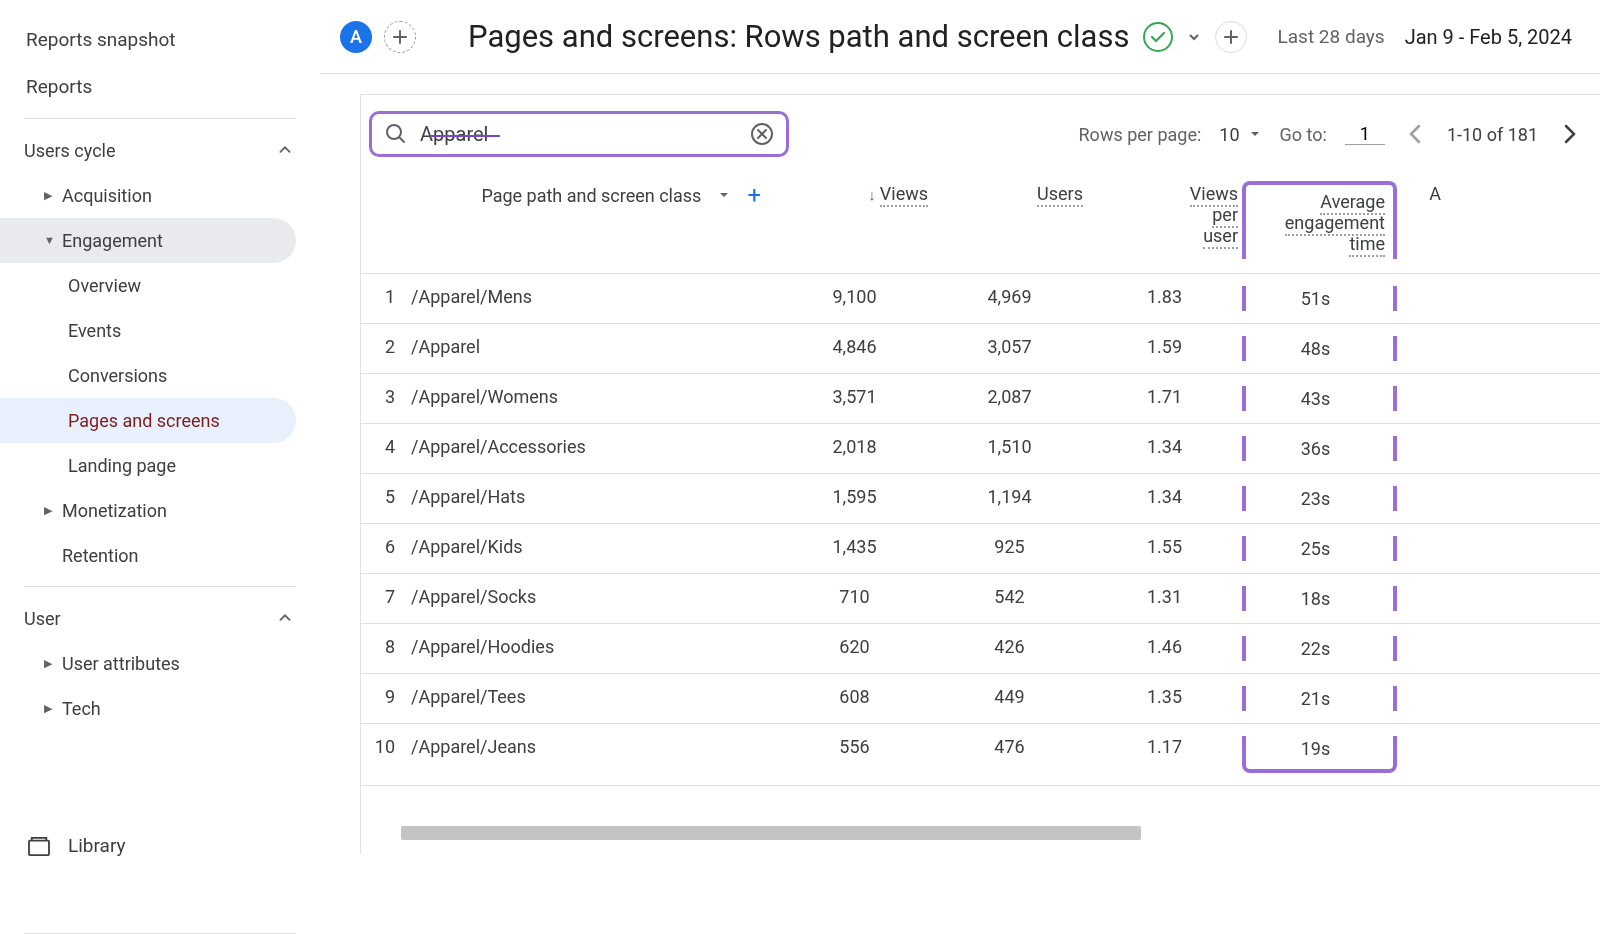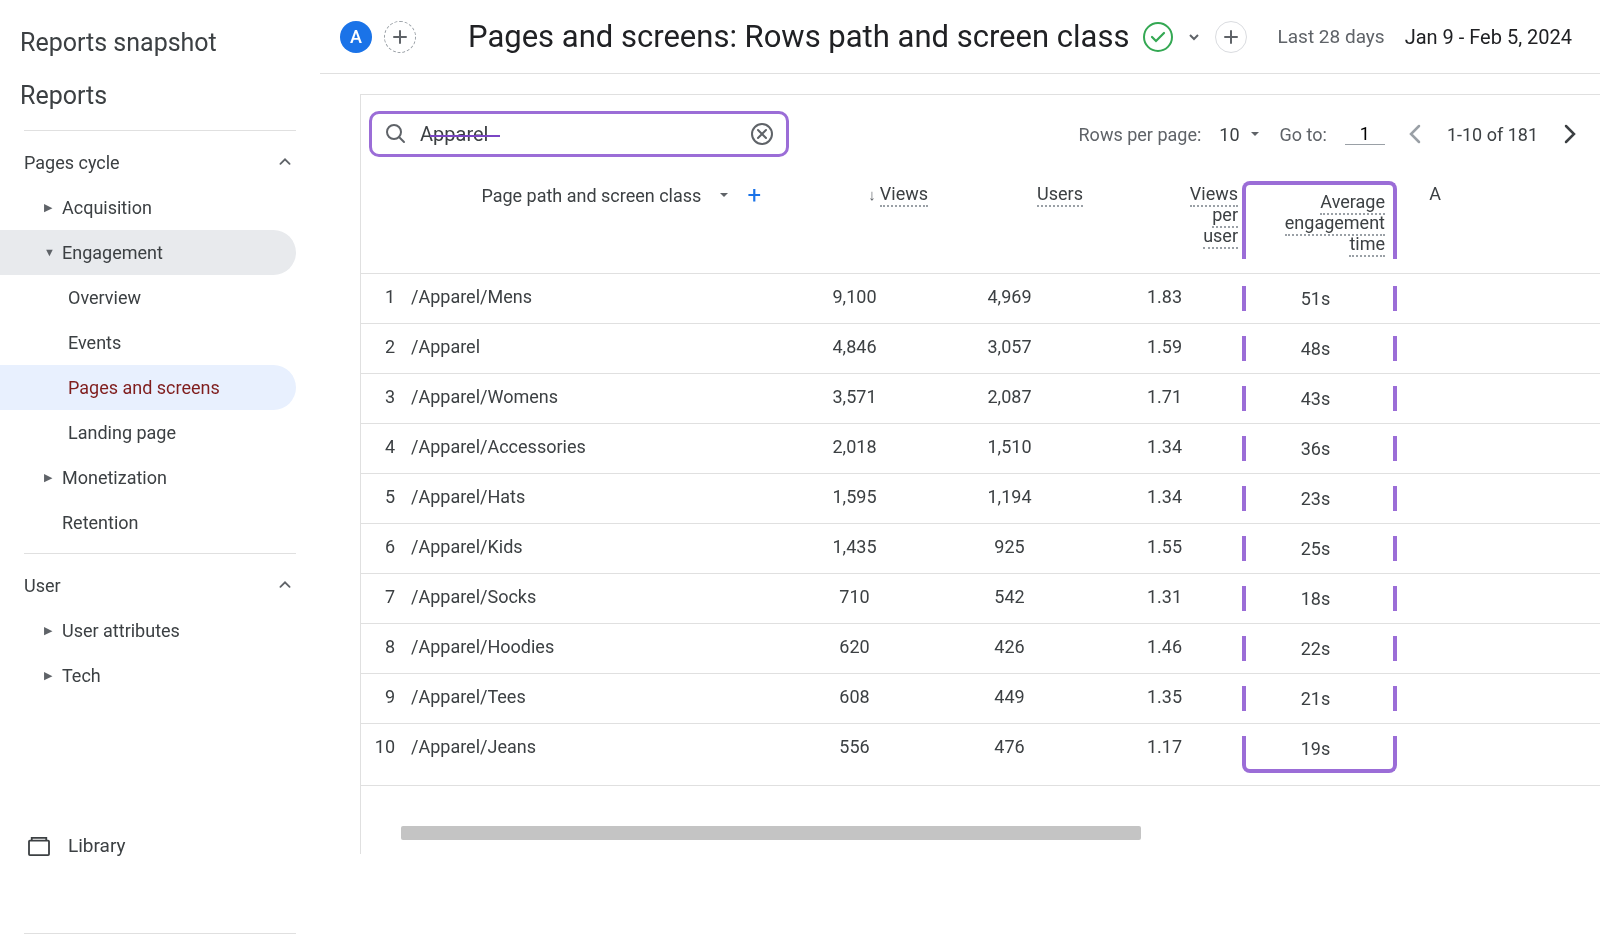--- a/index.html
+++ b/index.html
@@ -2,21 +2,21 @@
 <html><head>
 <meta charset="utf-8">
 <style>
 * { margin:0; padding:0; box-sizing:border-box; font-family:'Google Sans',Roboto,Arial,sans-serif; }
 body { background:#fff; color:#3c4043; width:1600px; height:934px; overflow:hidden; }
 .app { display:flex; height:100%; }
 
 
 .sidebar { width:320px; background:#fff; padding:16px 0 0 0; display:flex; flex-direction:column; position:relative; }
 .nav-item { display:flex; align-items:center; padding:12px 24px; font-size:18px; color:#3c4043; cursor:pointer; border-radius:0 28px 28px 0; margin-right:24px; }
-.nav-item.top { padding-left:20px; font-size:25px; }
+.nav-item.top { padding-left:26px; font-size:19px; }
 .nav-group-head { display:flex; align-items:center; justify-content:space-between; padding:12px 24px; font-size:18px; color:#3c4043; cursor:pointer; }
 .nav-group-head .chev { color:#5f6368; }
 .nav-sub { display:flex; align-items:center; padding:12px 24px 12px 44px; font-size:18px; color:#3c4043; cursor:pointer; border-radius:0 28px 28px 0; margin-right:24px; }
 .nav-sub .tri { width:18px; color:#5f6368; font-size:11px; }
 .nav-sub2 { padding:12px 24px 12px 68px; font-size:18px; color:#3c4043; cursor:pointer; border-radius:0 28px 28px 0; margin-right:24px; display:flex; align-items:center; }
 .nav-sub.active { background:#e8eaed; }
 .nav-sub2.selected { background:#e8f0fe; color:#7f1d1d; }
 .divider { height:1px; background:#e0e0e0; margin:8px 24px; }
 .library { display:flex; align-items:center; gap:18px; padding:16px 28px; font-size:19px; color:#3c4043; margin-top:auto; margin-bottom:60px; }
 
@@ -86,38 +86,39 @@
 <body>
 
 <div class="app">
 
   <div class="sidebar">
     <div class="nav-item top">Reports snapshot</div>
     <div class="nav-item top">Reports</div>
     <div class="divider"></div>
 
     <div class="nav-group-head">
-      <span>Pages cycle</span>
+      <span>Users cycle</span>
       <span class="chev">
         <svg width="22" height="22" viewBox="0 0 24 24">
             <path d="M7 14l5-5 5 5" stroke="#5f6368" stroke-width="2" fill="none" stroke-linecap="round"></path>
           </svg>
       </span>
     </div>
 
     <div class="nav-sub">
       <span class="tri">▶</span>
       <span>Acquisition</span>
     </div>
     <div class="nav-sub active">
       <span class="tri">▼</span>
       <span>Engagement</span>
     </div>
     <div class="nav-sub2">Overview</div>
     <div class="nav-sub2">Events</div>
+    <div class="nav-sub2">Conversions</div>
     <div class="nav-sub2 selected">Pages and screens</div>
     <div class="nav-sub2">Landing page</div>
 
     <div class="nav-sub">
       <span class="tri">▶</span>
       <span>Monetization</span>
     </div>
     <div class="nav-sub" style="padding-left:62px;">
       <span>Retention</span>
     </div>

